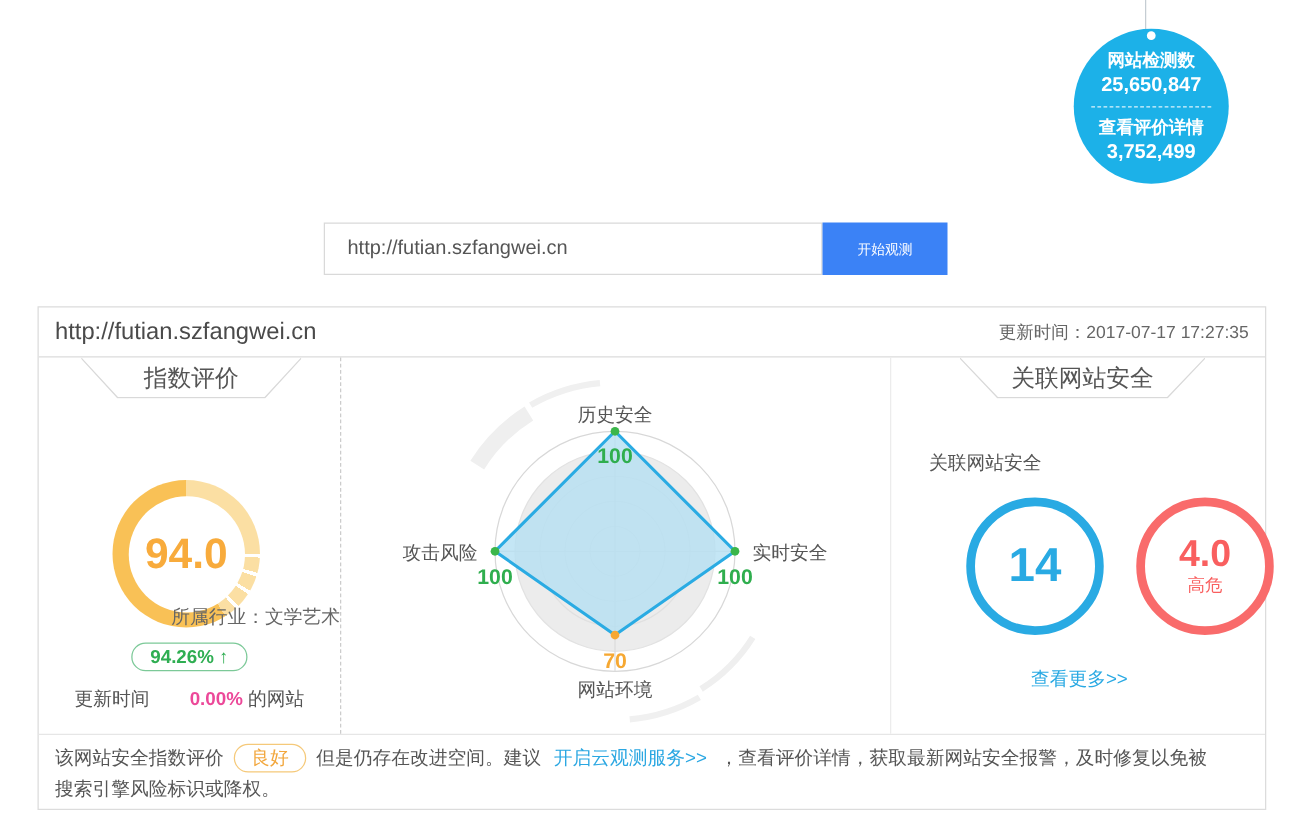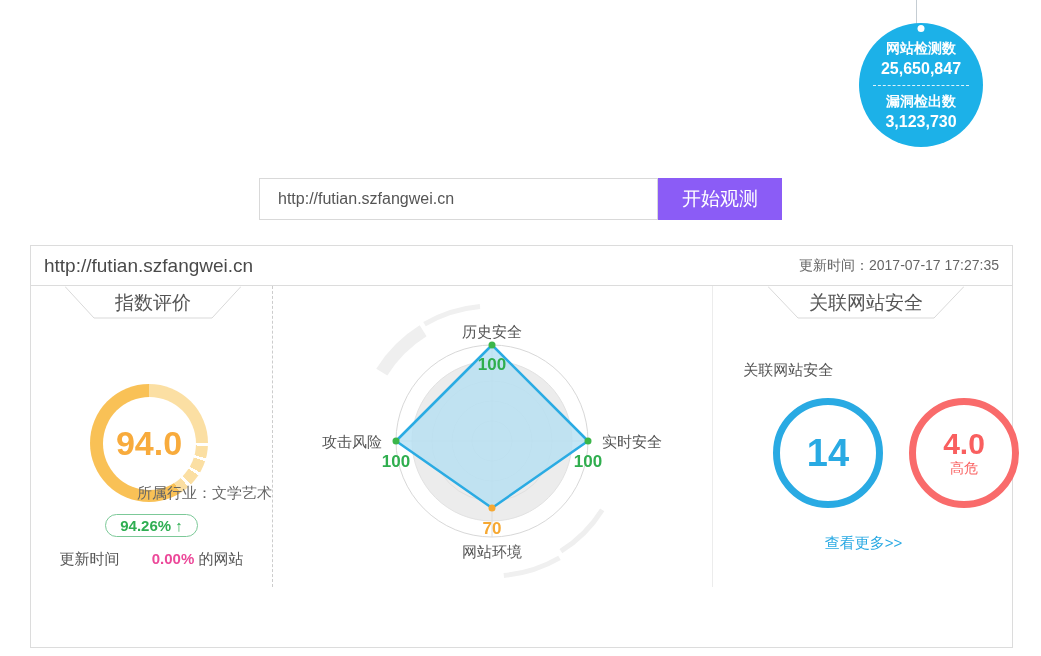--- a/index.html
+++ b/index.html
@@ -20,22 +20,22 @@
   
   .title { position: absolute; left: 0; top: 78px; width: 1041px; text-align: center;
            font-size: 44px; color: #3d3d3d; letter-spacing: 2px; }
   .title .blue { color: #2db4ea; }
 
   
   .search-row { position: absolute; left: 259px; top: 178px; display: flex; }
   .search-input { width: 399px; height: 42px; border: 1px solid #d9d9d9; outline: none;
                   padding: 0 18px; font-size: 16px; color: #555;
                   font-family: "Liberation Sans", sans-serif; }
-  .search-btn { width: 124px; height: 42px; background: #8b5cf6; color: #fff; border: none;
-                font-size: 19px; cursor: pointer; font-family: "Liberation Sans", sans-serif; }
+  .search-btn { width: 100px; height: 42px; background: #3b82f6; color: #fff; border: none;
+                font-size: 11px; cursor: pointer; font-family: "Liberation Sans", sans-serif; }
 
   
   .panel { position: absolute; left: 30px; top: 245px; width: 983px; height: 403px;
            border: 1px solid #dcdcdc; }
   .panel-head { height: 40px; border-bottom: 1px solid #dcdcdc; display: flex;
                 align-items: center; justify-content: space-between; padding: 0 13px; }
   .panel-url { font-size: 19px; color: #4a4a4a; }
   .panel-time { font-size: 14px; color: #666; }
 
   .panel-body { position: relative; height: 301px; }
@@ -100,22 +100,22 @@
 <body>
 
 <div class="stage">
 
   <div class="balloon-string"></div>
   <div class="balloon">
     <div class="knot"></div>
     <div class="b-label">网站检测数</div>
     <div class="b-value">25,650,847</div>
     <div class="b-sep"></div>
-    <div class="b-label">漏洞检出数</div>
-    <div class="b-value">3,123,730</div>
+    <div class="b-label">查看评价详情</div>
+    <div class="b-value">3,752,499</div>
   </div>
 
 
   <div class="search-row">
     <input class="search-input" type="text" value="http://futian.szfangwei.cn" style="">
     <button class="search-btn">开始观测</button>
   </div>
 
   <div class="panel">
     <div class="panel-head">
@@ -192,15 +192,19 @@
         <span class="big">14</span>
       </div>
       <div class="ring ring-red">
         <span class="big">4.0</span>
         <span class="tag">高危</span>
       </div>
 
       <a class="more-link">查看更多&gt;&gt;</a>
     </div>
 
+    <div class="panel-foot">
+      <div><span>该网站安全指数评价</span><span class="good-pill">良好</span><span>但是仍存在改进空间。建议</span><a class="cloud-link">开启云观测服务&gt;&gt;</a><span>，查看评价详情，获取最新网站安全报警，及时修复以免被</span></div>
+      <div>搜索引擎风险标识或降权。</div>
+    </div>
   </div>
 
 </div>
 
 </body></html>

